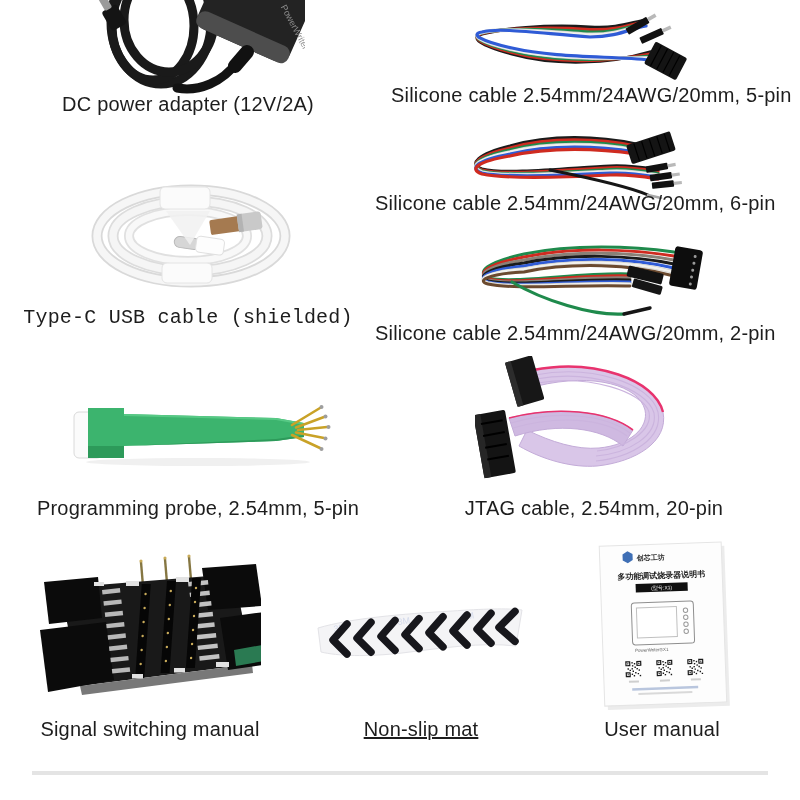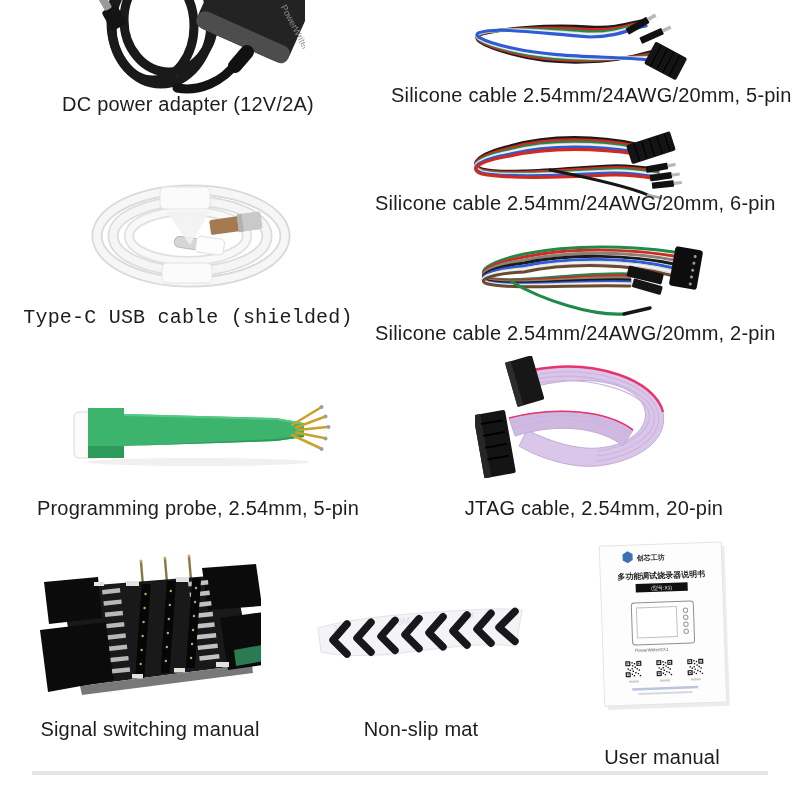--- a/index.html
+++ b/index.html
@@ -331,21 +331,21 @@
         <path d="M59,30.2 L45,46.2 L59,60.2"></path>
         <path d="M83,28.4 L69,44.4 L83,58.4"></path>
         <path d="M107,26.6 L93,42.6 L107,56.6"></path>
         <path d="M131,24.8 L117,40.8 L131,54.8"></path>
         <path d="M155,23 L141,39 L155,53"></path>
         <path d="M179,21.2 L165,37.2 L179,51.2"></path>
         <path d="M203,19.4 L187,35.4 L203,49.4"></path>
       </g>
     </svg>
   </figure>
-  <div class="cap" style="left:321px;top:717px;width:200px;">Non-slip mat</div>
+  <div class="cap" style="left:321px;top:717px;width:200px;text-decoration:underline;">Non-slip mat</div>
 
   <figure class="product" style="left:594px;top:540px;width:140px;height:170px;">
     <svg viewBox="0 0 140 170">
       <defs>
         <g id="qr" fill="#1a1a1a">
           <rect width="16" height="16" fill="#ffffff"></rect>
           <rect x="0" y="0" width="5" height="5"></rect>
             <rect x="1.2" y="1.2" width="2.6" height="2.6" fill="#fff"></rect>
             <rect x="1.9" y="1.9" width="1.2" height="1.2"></rect>
           <rect x="11" y="0" width="5" height="5"></rect>
@@ -396,16 +396,16 @@
         <use href="#qr" x="92" y="120"></use>
         <rect x="33" y="139.5" width="10" height="2" fill="#cfcfcf"></rect>
         <rect x="64" y="139.5" width="10" height="2" fill="#cfcfcf"></rect>
         <rect x="95" y="139.5" width="10" height="2" fill="#cfcfcf"></rect>
 
         <rect x="36" y="147" width="66" height="2.5" fill="#b9c6de"></rect>
         <rect x="42" y="152" width="54" height="2" fill="#d9d9d9"></rect>
       </g>
     </svg>
   </figure>
-  <div class="cap" style="left:562px;top:717px;width:200px;margin-top:28px;">User manual</div>
+  <div class="cap" style="left:562px;top:717px;width:200px;">User manual</div>
 
   <div class="divider" style="left:32px;top:771px;width:736px;height:4px;"></div>
 </div>
 
 </body></html>

